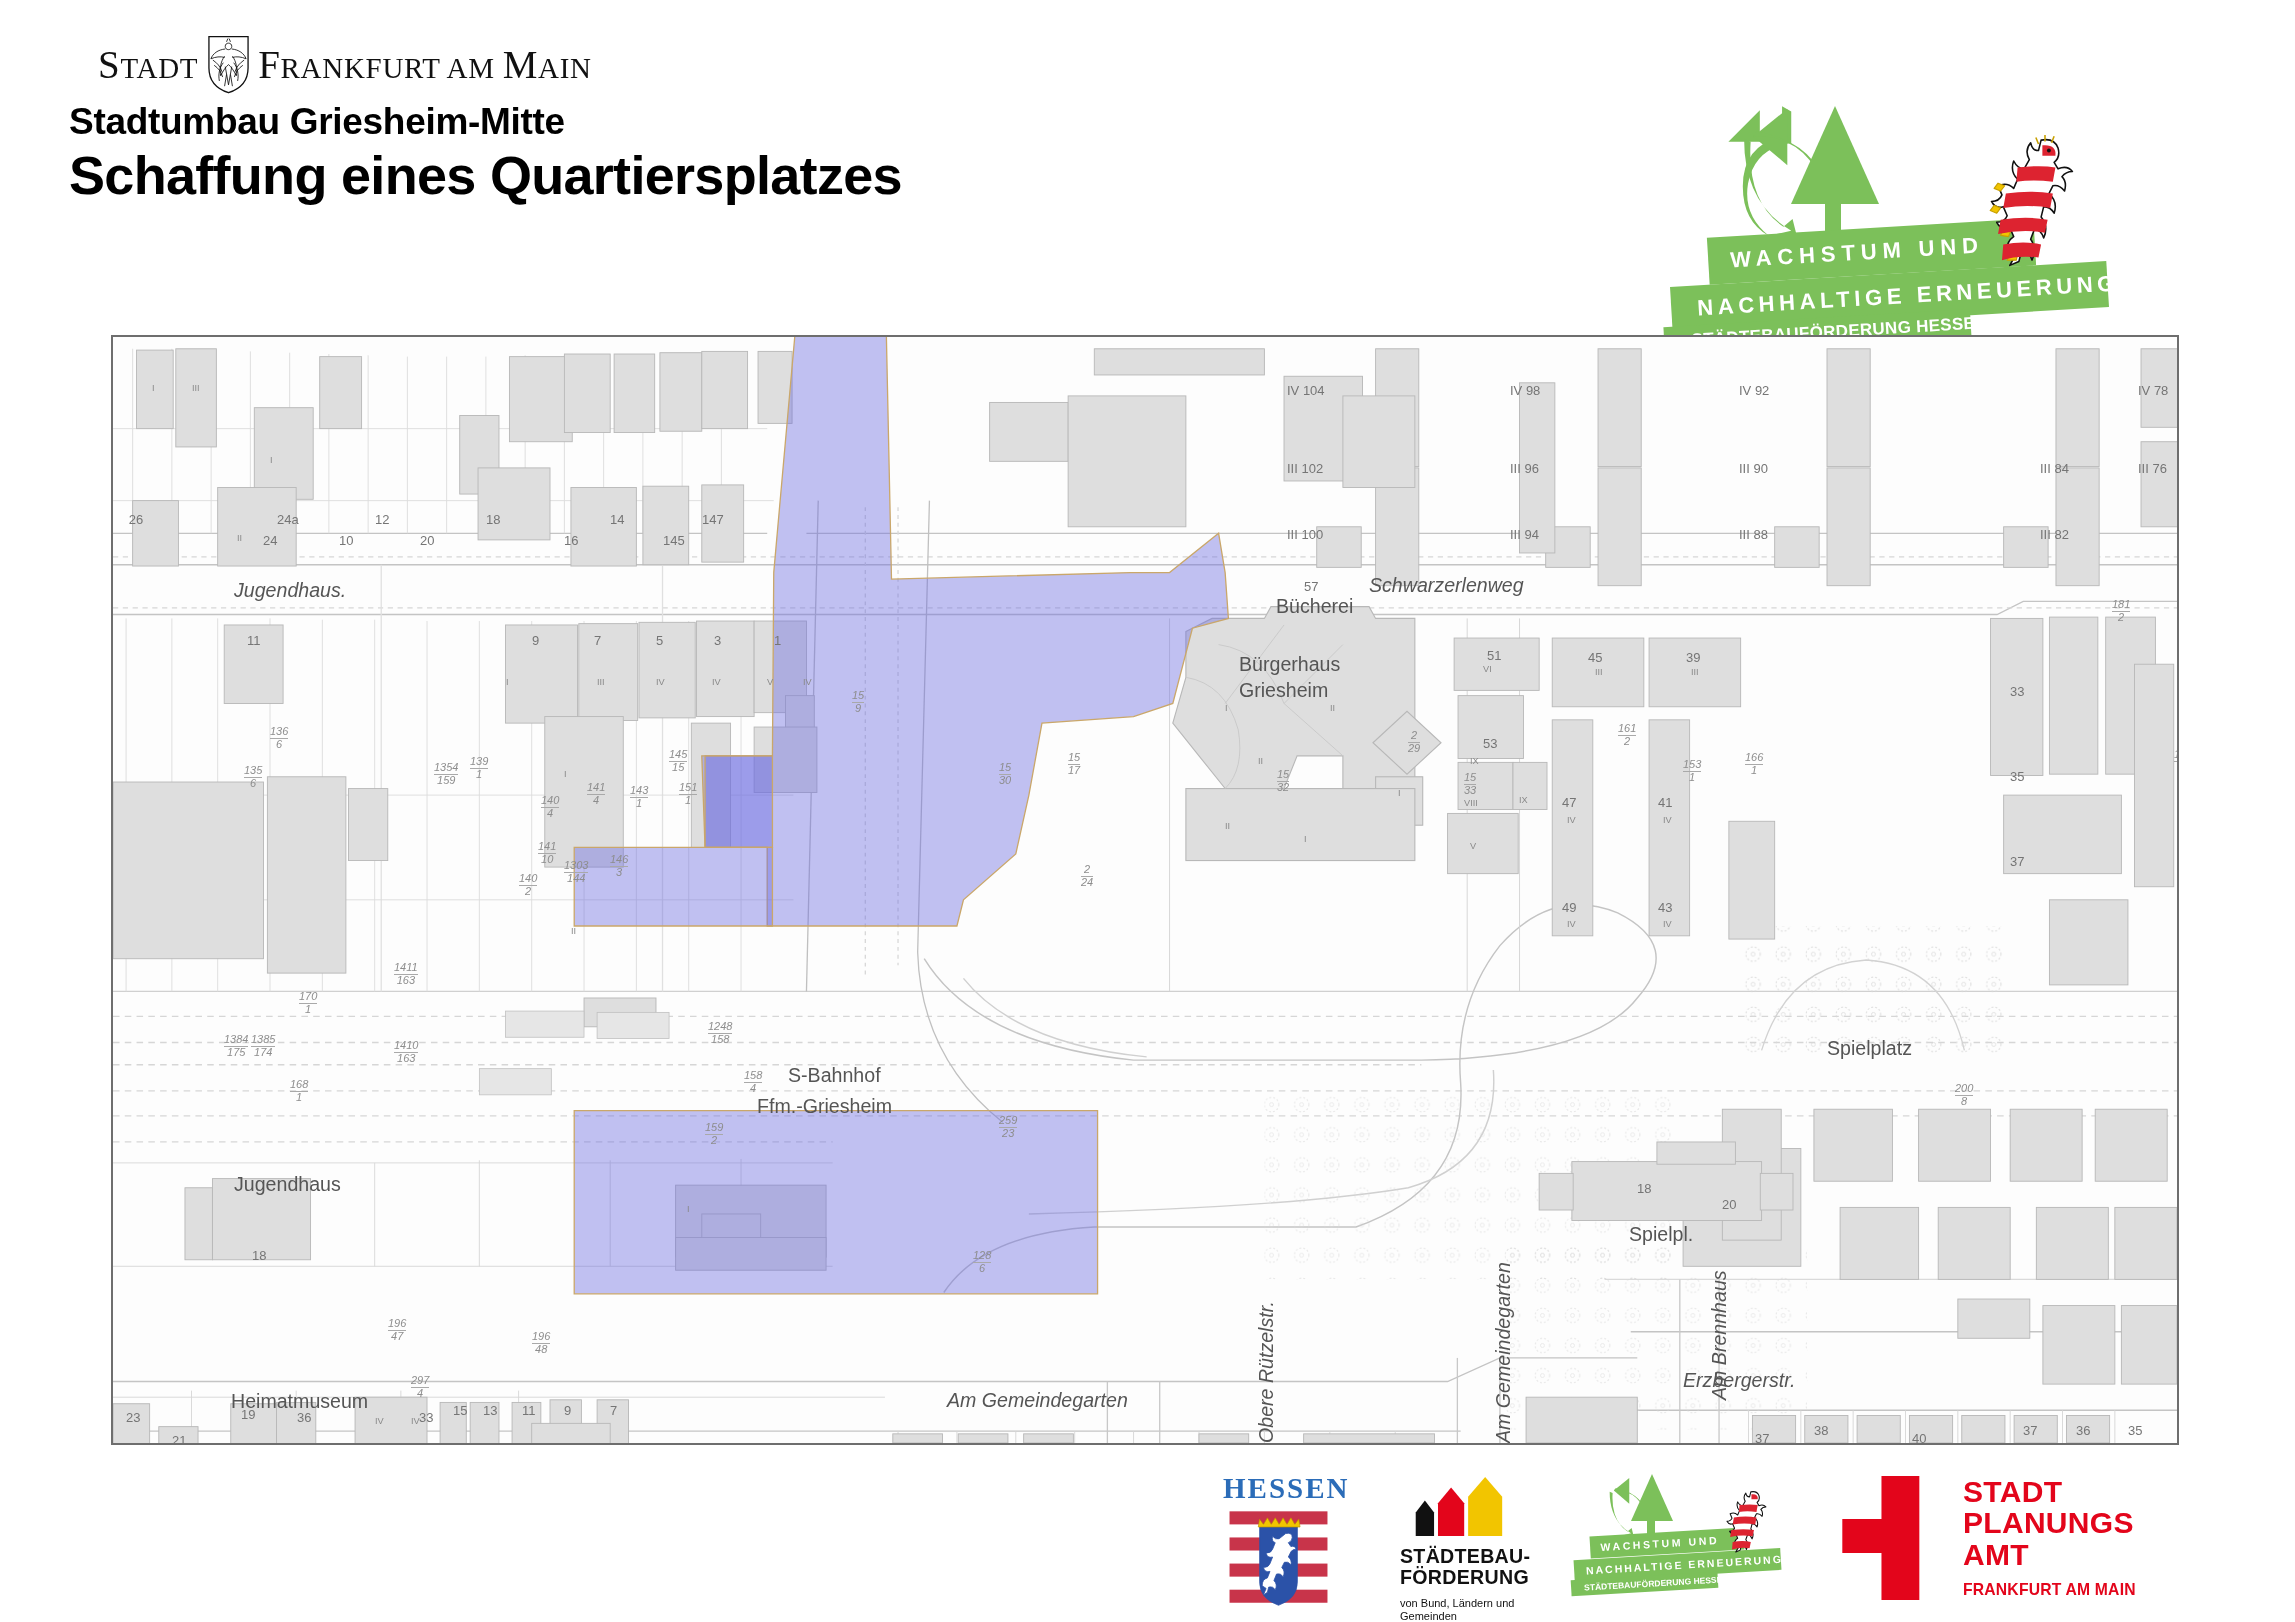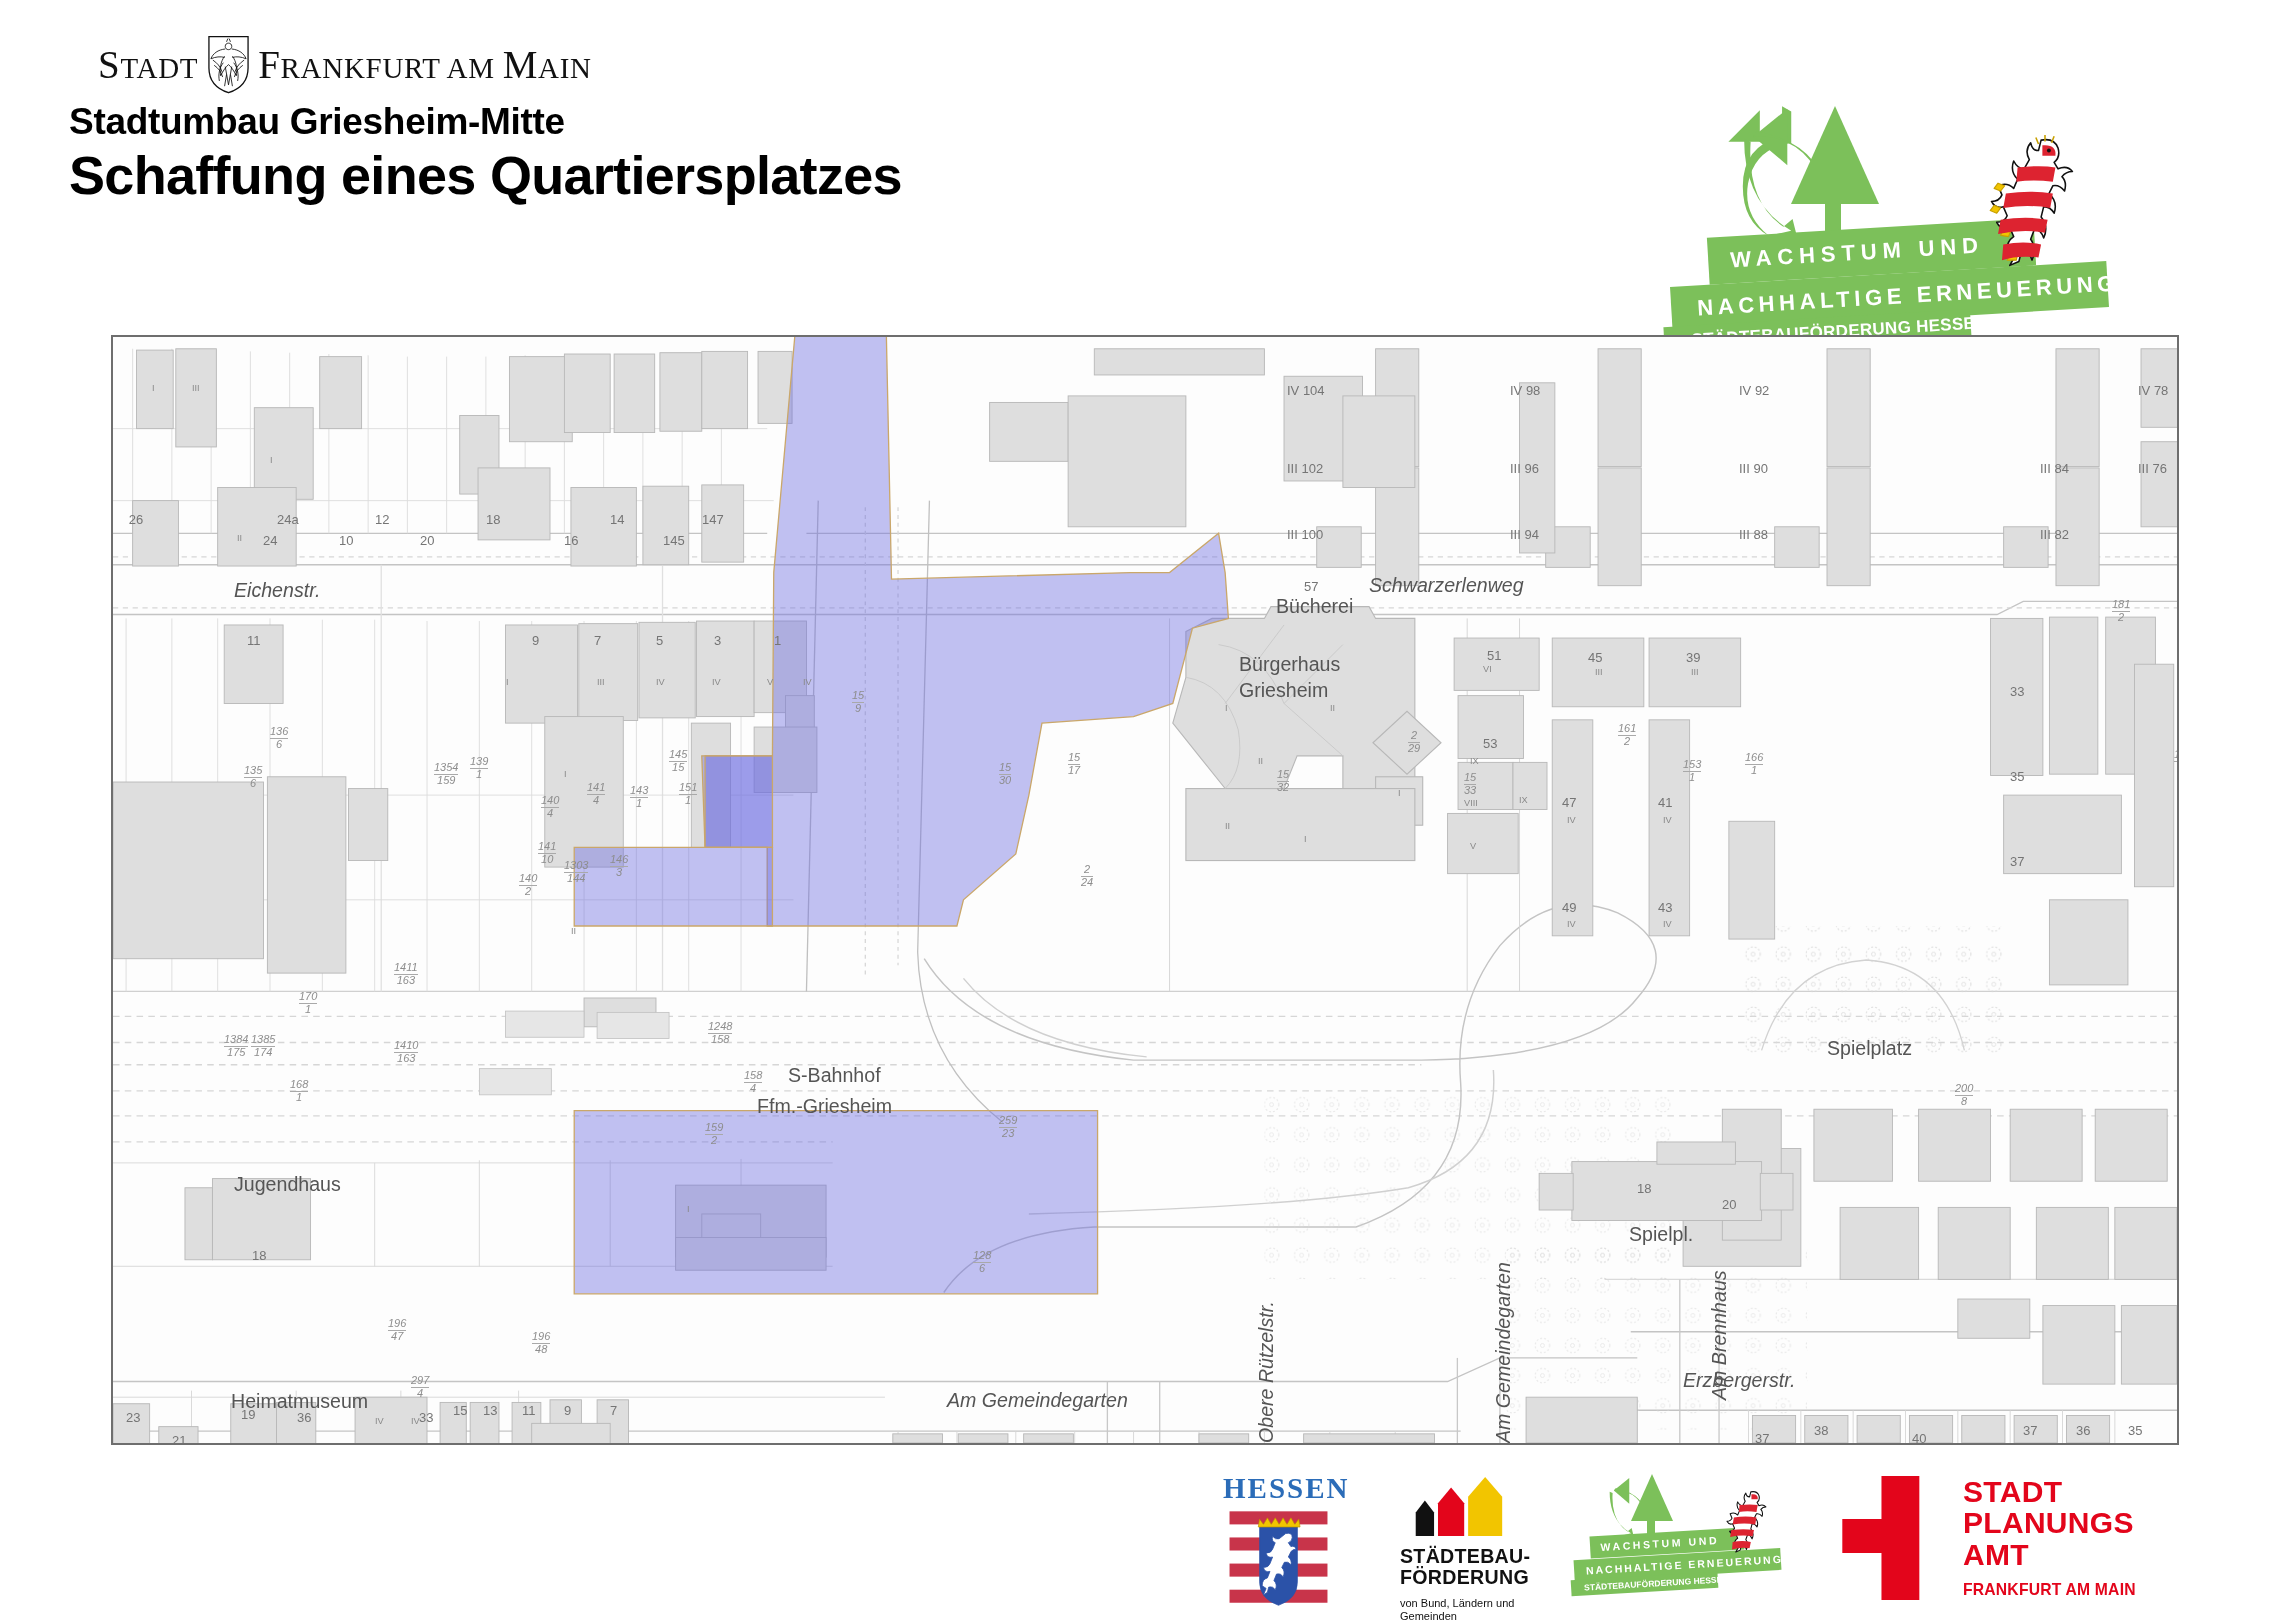--- a/index.html
+++ b/index.html
@@ -440,21 +440,21 @@
                L1290 900 L1180 900 L1000 900 L1000 780 L905 780
                L900 640 L1008 640 L1010 360 Z"></path>
 
       <path d="M905 640 L1008 640 L1008 780 L905 780 Z"></path>
       <path d="M705 780 L1008 780 L1008 900 L705 900 Z"></path>
 
       <path d="M705 1182 L1505 1182 L1505 1462 L705 1462 Z"></path>
     </g>
   </svg>
 
-  <div class="map-label street" style="left:121px;top:242px;">Eichenstr.</div>
+  <div class="map-label street" style="left:121px;top:242px;">Jugendhaus.</div>
   <div class="map-label street" style="left:1256px;top:237px;">Schwarzerlenweg</div>
   <div class="map-label street" style="left:1570px;top:1032px;">Erzbergerstr.</div>
   <div class="map-label street" style="left:834px;top:1052px;">Am Gemeindegarten</div>
   <div class="map-label street vert" style="left:1142px;top:1106px;transform:rotate(-90deg);">Obere Rützelstr.</div>
   <div class="map-label street vert" style="left:1379px;top:1106px;transform:rotate(-90deg);">Am Gemeindegarten</div>
   <div class="map-label street vert" style="left:1595px;top:1063px;transform:rotate(-90deg);">Am Brennhaus</div>
 
   <div class="map-label poi" style="left:1163px;top:258px;">Bücherei</div>
   <div class="map-label poi" style="left:1126px;top:316px;">Bürgerhaus</div>
   <div class="map-label poi" style="left:1126px;top:342px;">Griesheim</div>

